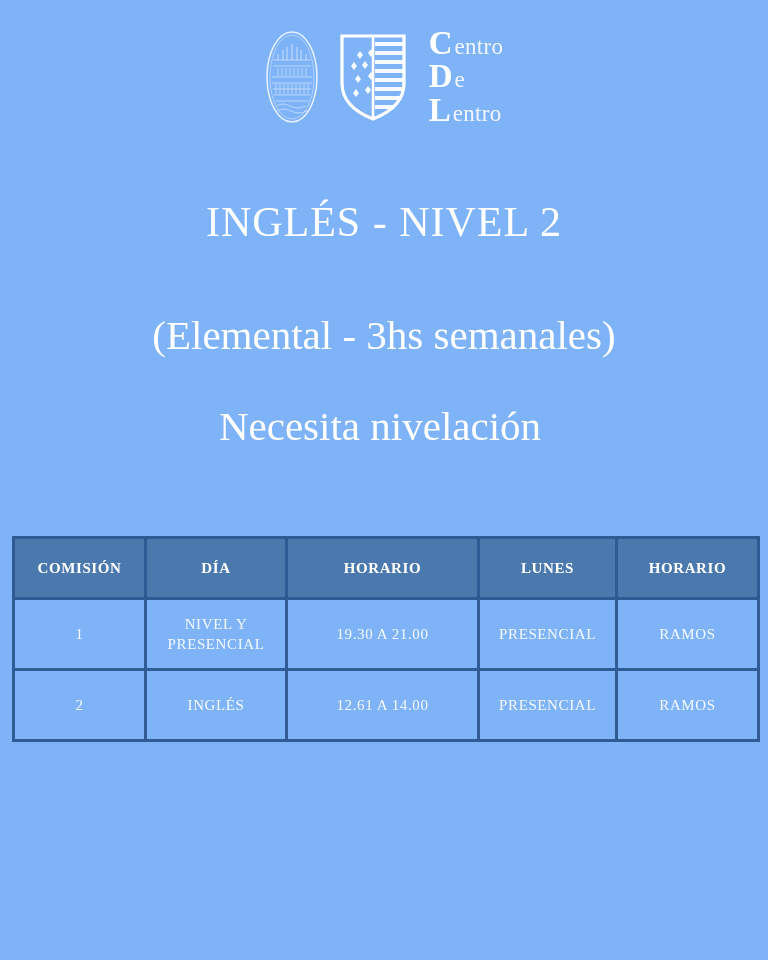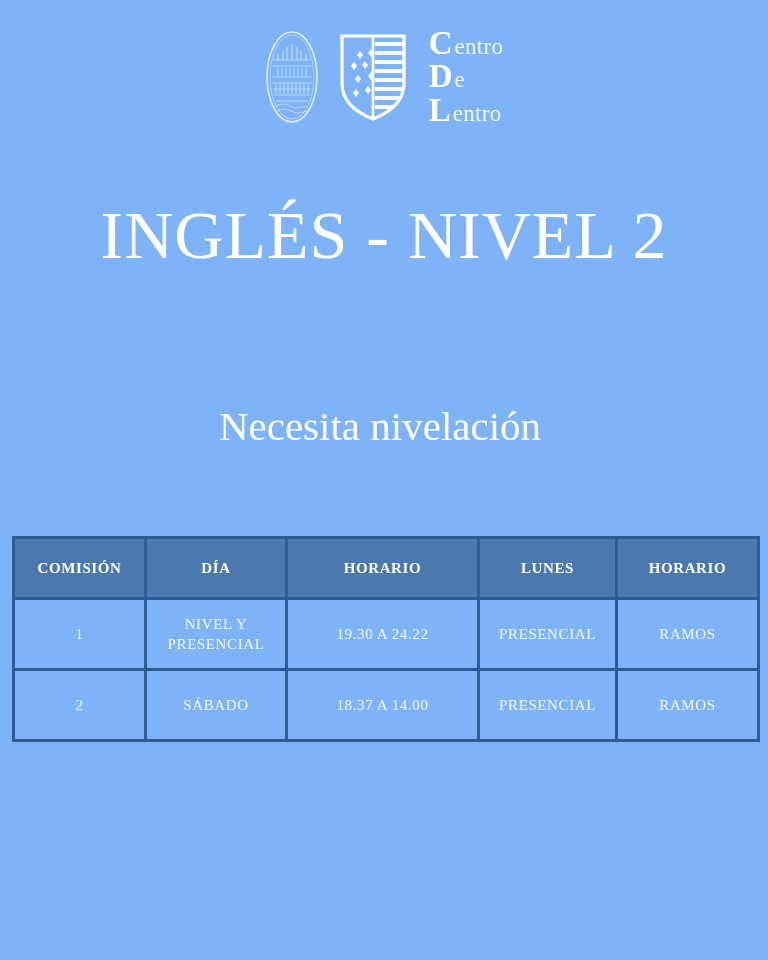--- a/index.html
+++ b/index.html
@@ -74,21 +74,21 @@
   .logo-line.l3 { margin-top: 2px; }
 
   
   .title {
     position: absolute;
     top: 200px;
     left: 0;
     width: 768px;
     text-align: center;
     color: #ffffff;
-    font-size: 68px;
+    font-size: 42px;
     font-weight: 400;
     letter-spacing: 1px;
     line-height: 1.05;
   }
   .subtitle {
     position: absolute;
     top: 313px;
     left: 0;
     width: 768px;
     text-align: center;
@@ -252,20 +252,21 @@
         <span class="rest">e</span>
       </div>
       <div class="logo-line l3">
         <span class="cap">L</span>
         <span class="rest">entro</span>
       </div>
     </div>
   </div>
 
   <div class="title">INGLÉS - NIVEL 2</div>
+  <div class="subtitle">(Elemental - 3hs semanales)</div>
   <div class="note">Necesita nivelación</div>
 
   <div class="schedule-wrap">
     <table class="schedule">
       <colgroup>
         <col class="c-comision">
         <col class="c-dia">
         <col class="c-horario">
         <col class="c-aula">
         <col class="c-profesor">
@@ -279,28 +280,28 @@
           <th>HORARIO</th>
         </tr>
       </thead>
       <tbody>
         <tr>
           <td>1</td>
           <td>
             <span>NIVEL Y</span><br>
             <span>PRESENCIAL</span>
           </td>
-          <td>19.30 A 24.22</td>
+          <td>19.30 A 21.00</td>
           <td>PRESENCIAL</td>
           <td>RAMOS</td>
         </tr>
         <tr>
           <td>2</td>
-          <td>SÁBADO</td>
-          <td>18.37 A 14.00</td>
+          <td>INGLÉS</td>
+          <td>12.61 A 14.00</td>
           <td>PRESENCIAL</td>
           <td>RAMOS</td>
         </tr>
       </tbody>
     </table>
   </div>
 
 </div>
 
 </body></html>

